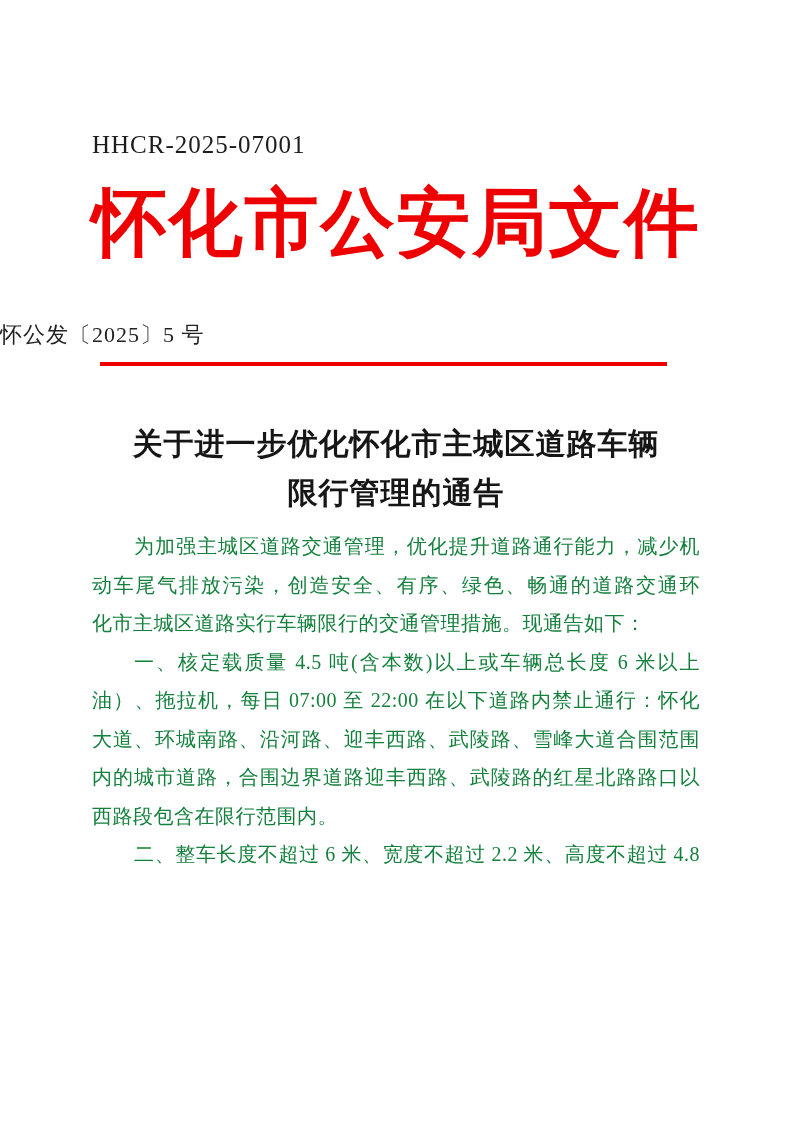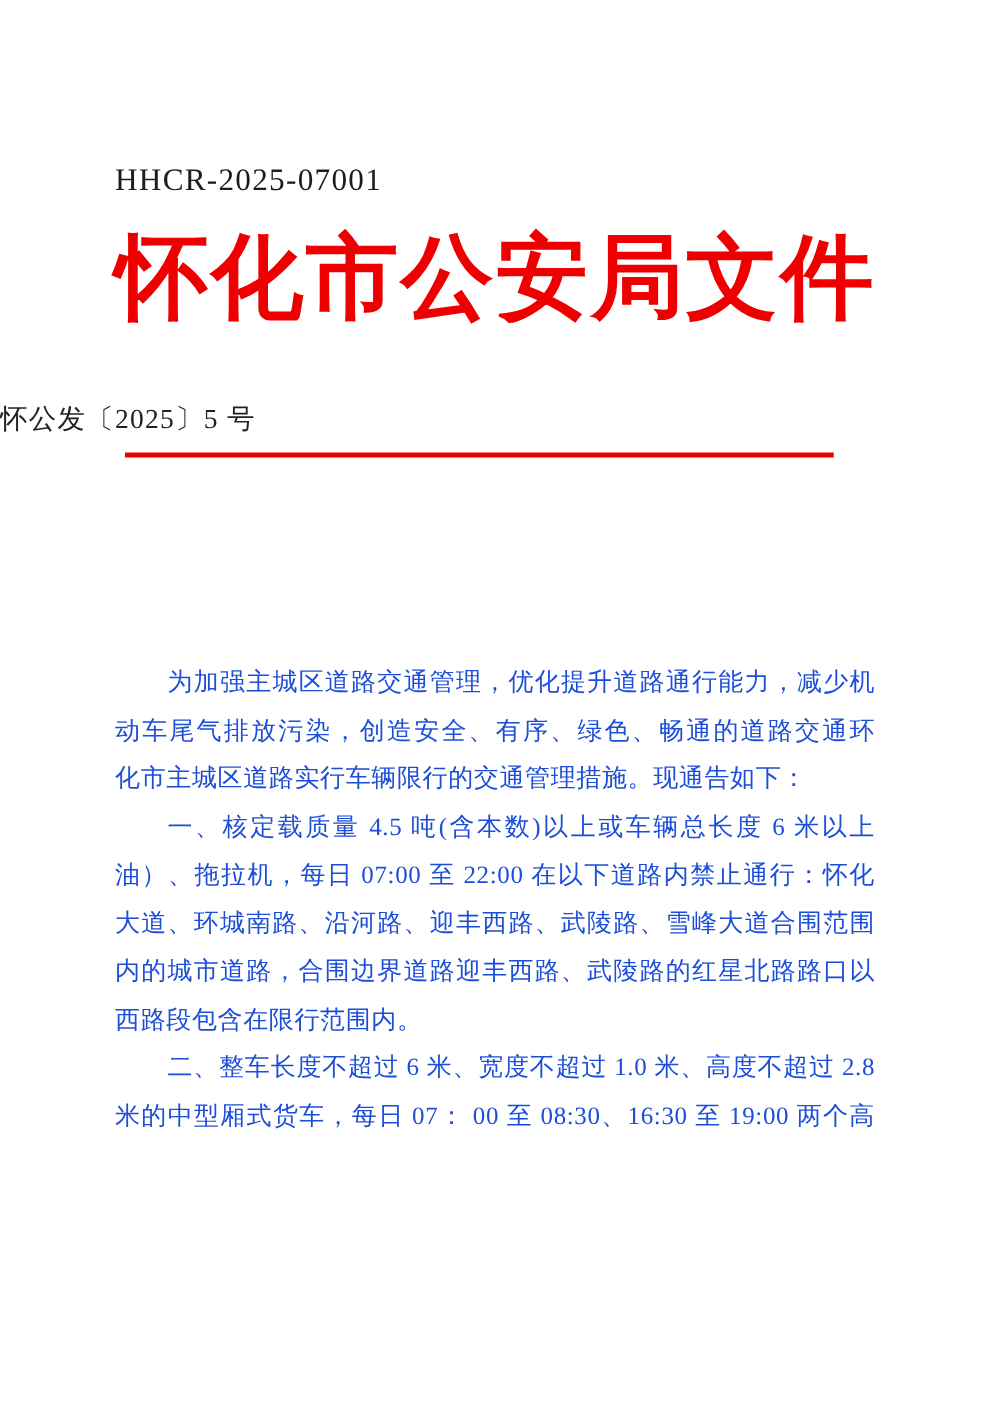--- a/index.html
+++ b/index.html
@@ -70,21 +70,21 @@
     line-height: 49px;
     letter-spacing: 1px;
     color: #161616;
   }
   .body-text {
     position: absolute;
     left: 92px;
     top: 527px;
     width: 608px;
     font-size: 20px;
-    color: #1d4ed8;
+    color: #15803d;
     font-family: "Liberation Serif", "DejaVu Serif", serif;
   }
   .body-text .line {
     height: 38.5px;
     line-height: 38.5px;
     text-align: justify;
     text-align-last: justify;
     overflow: hidden;
     letter-spacing: 0.5px;
   }
@@ -102,27 +102,30 @@
 <div class="page">
 
   <div class="doc-code">HHCR-2025-07001</div>
 
   <div class="org-title" style="color: rgb(238, 0, 0);">怀化市公安局文件</div>
 
   <div class="doc-number">怀公发〔2025〕5 号</div>
 
   <div class="red-line" style="background-color: rgb(238, 0, 0);"></div>
 
+  <div class="notice-title">
+    <div>关于进一步优化怀化市主城区道路车辆</div>
+    <div>限行管理的通告</div>
+  </div>
 
   <div class="body-text">
       <div class="line indent">为加强主城区道路交通管理，优化提升道路通行能力，减少机</div>
       <div class="line">动车尾气排放污染，创造安全、有序、绿色、畅通的道路交通环境，</div>
       <div class="line no-just">化市主城区道路实行车辆限行的交通管理措施。现通告如下：</div>
       <div class="line indent">一、核定载质量 4.5 吨(含本数)以上或车辆总长度 6 米以上</div>
       <div class="line">油）、拖拉机，每日 07:00 至 22:00 在以下道路内禁止通行：怀化</div>
       <div class="line">大道、环城南路、沿河路、迎丰西路、武陵路、雪峰大道合围范围</div>
       <div class="line">内的城市道路，合围边界道路迎丰西路、武陵路的红星北路路口以</div>
       <div class="line no-just">西路段包含在限行范围内。</div>
-      <div class="line indent">二、整车长度不超过 6 米、宽度不超过 1.0 米、高度不超过 2.8</div>
-      <div class="line">米的中型厢式货车，每日 07： 00 至 08:30、16:30 至 19:00 两个高</div>
+      <div class="line indent">二、整车长度不超过 6 米、宽度不超过 2.2 米、高度不超过 4.8</div>
     </div>
 
 </div>
 
 </body></html>

